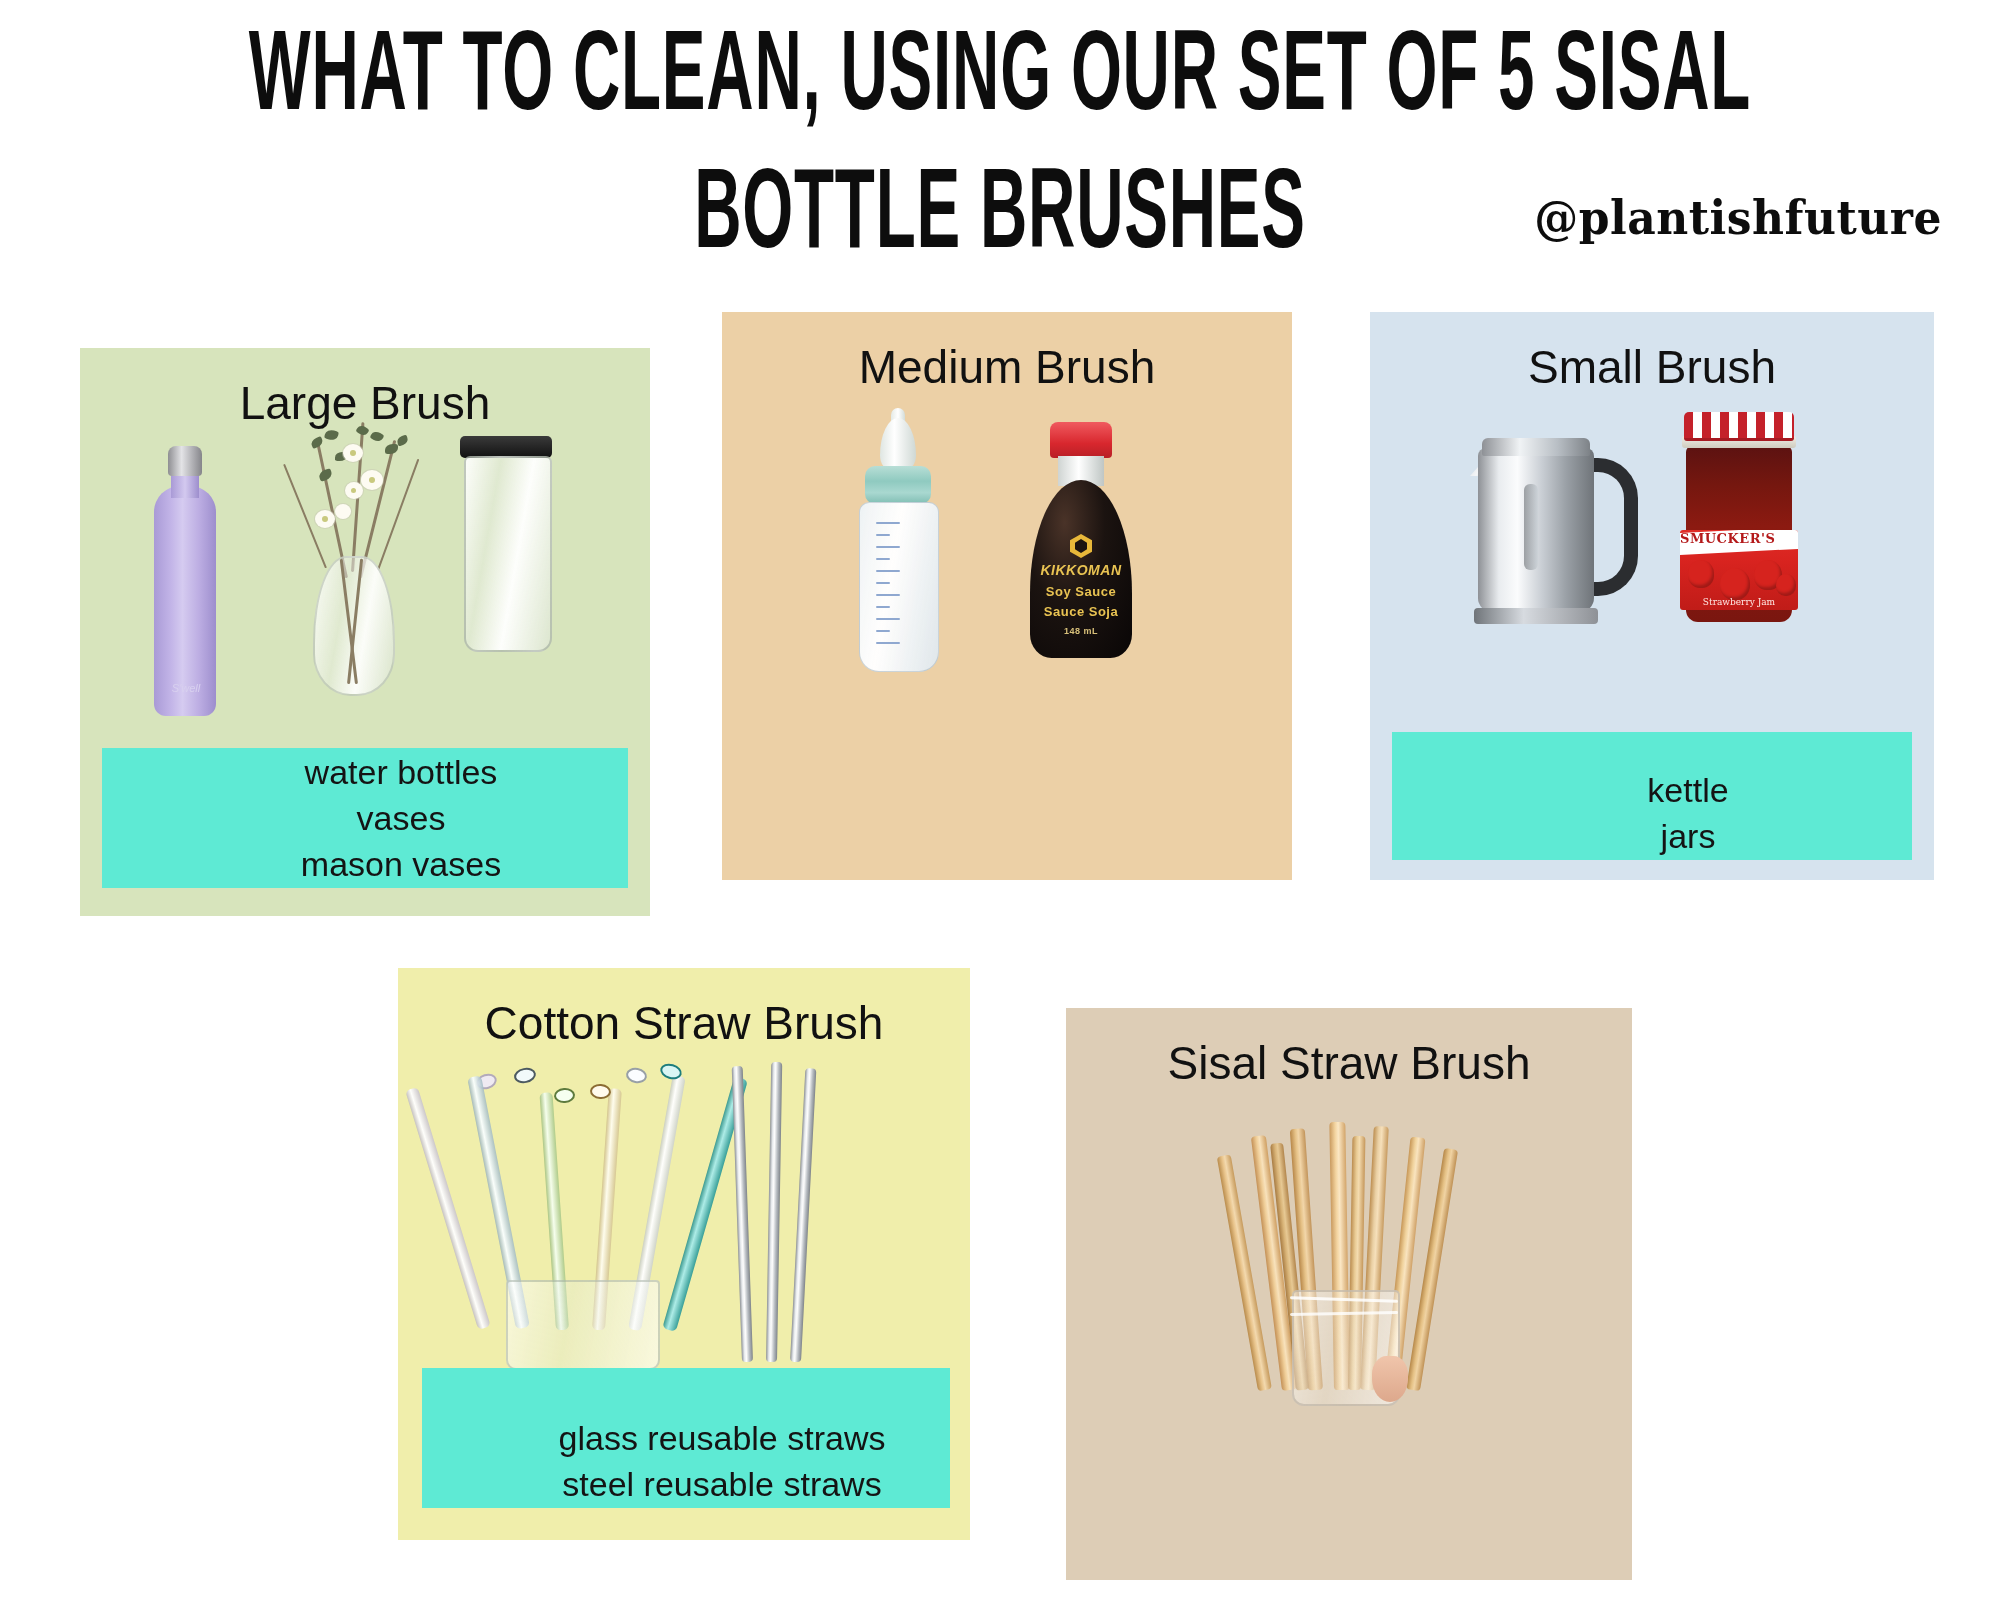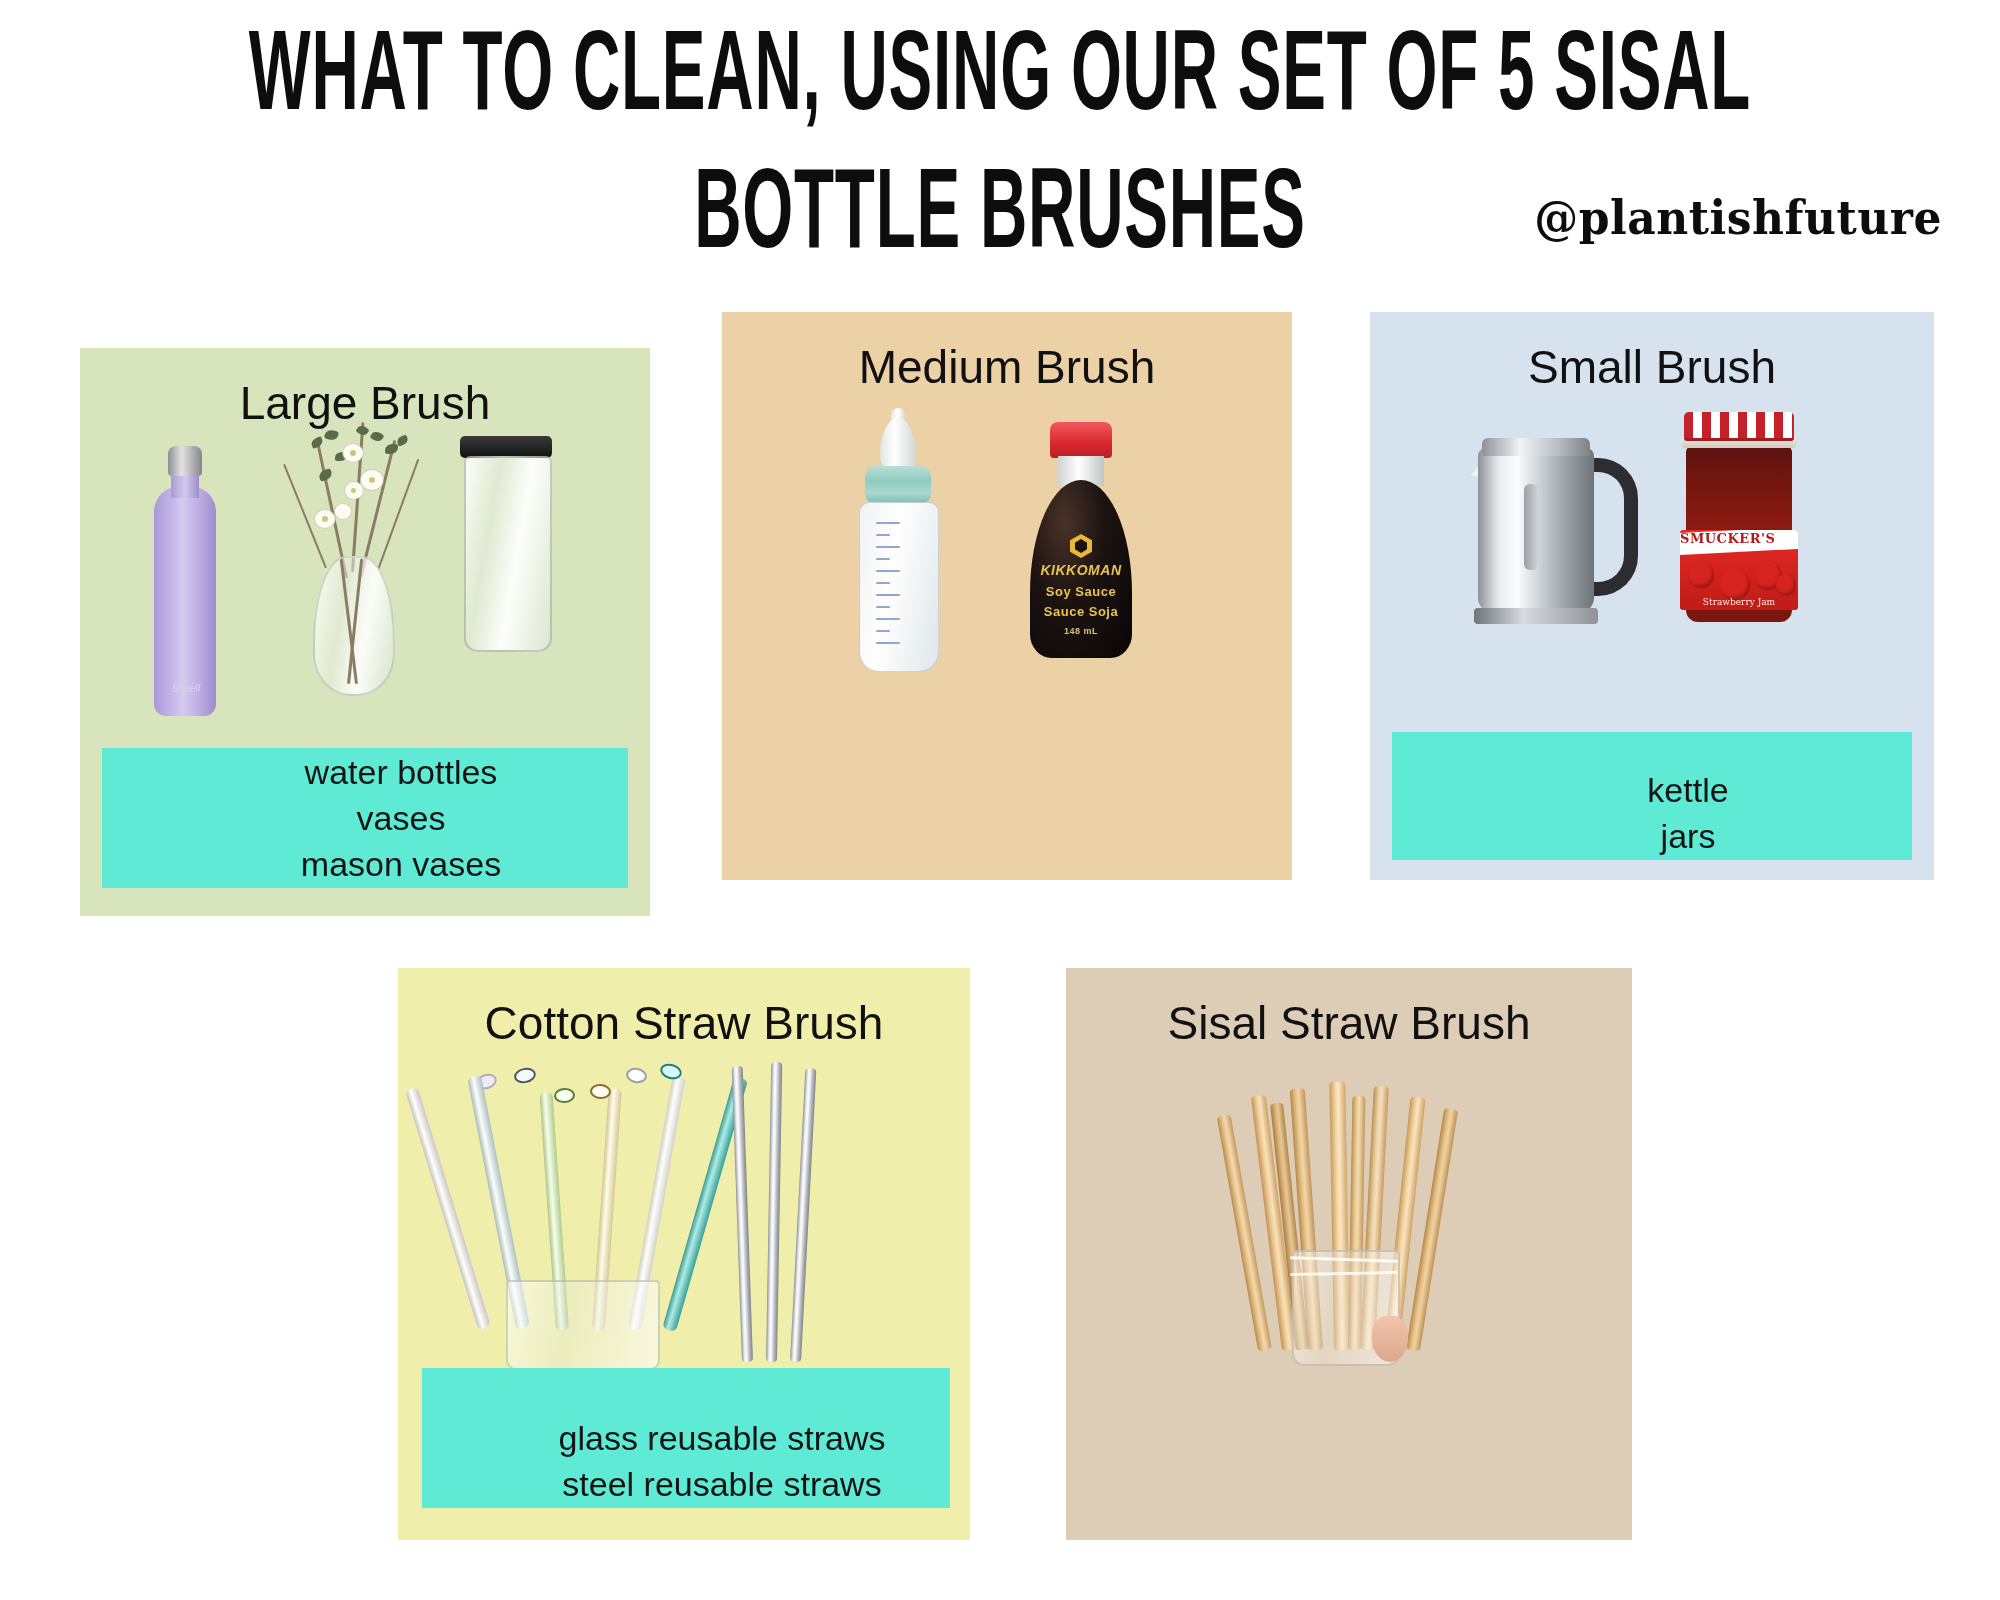--- a/index.html
+++ b/index.html
@@ -63,21 +63,21 @@
     font-family:"Liberation Sans", sans-serif;
     font-size:34px; color:#141414; line-height:1.35;
     white-space:nowrap;
   }
 
   
   #card-large  { left:80px;  top:312px; width:570px;  height:568px;  background:#d7e4bc;margin-top:36px; }
   #card-medium { left:722px; top:312px; width:570px;  height:568px;  background:#ecd0a6; }
   #card-small  { left:1370px;top:312px; width:564px;  height:568px;  background:#d6e3ee; }
   #card-cotton { left:398px; top:968px; width:572px;  height:572px;  background:#f0eeab; }
-  #card-sisal  { left:1066px;top:968px; width:566px;  height:572px;  background:#ddcdb6; }
+  #card-sisal  { left:1066px;top:1008px; width:566px;  height:572px;  background:#ddcdb6; }
 
   #tb-large  { left:22px; top:400px; width:526px; height:140px; }
   #tb-medium { left:22px; top:420px; width:526px; height:128px; }
   #tb-small  { left:22px; top:420px; width:520px; height:128px; }
   #tb-cotton { left:24px; top:400px; width:528px; height:140px; }
   #tb-sisal  { left:24px; top:400px; width:520px; height:140px; }
 
   
   .art{ position:absolute; }
 

